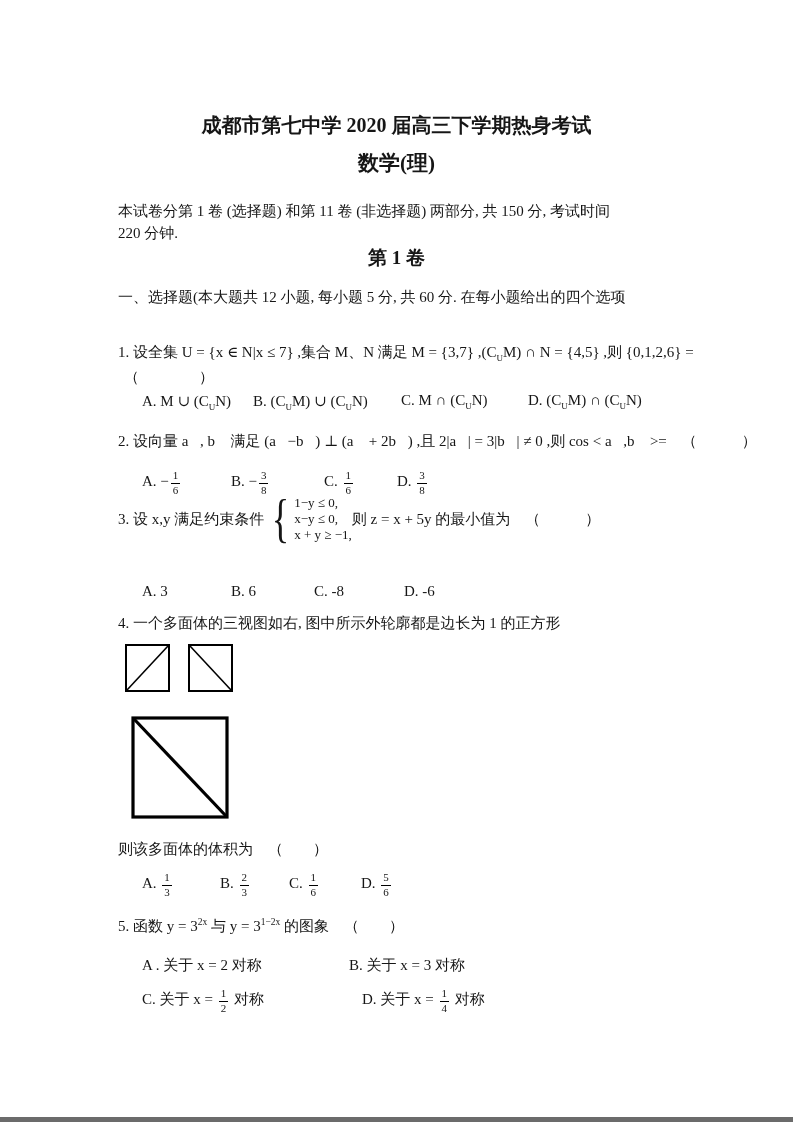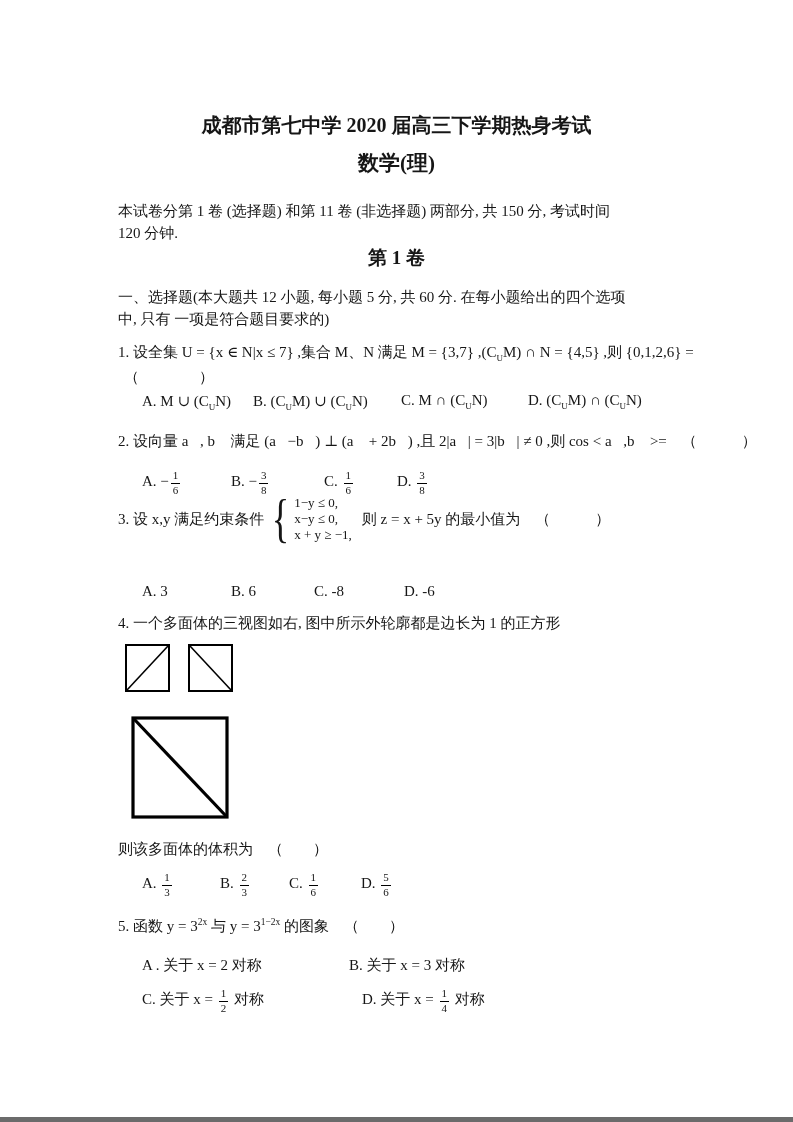--- a/index.html
+++ b/index.html
@@ -22,37 +22,36 @@
   .opt{position:absolute;top:0;white-space:nowrap;margin-left:24px;}
   sub{font-size:9px;line-height:0;}
   sup{font-size:9.5px;line-height:0;margin-top:8px;}
   .frac{display:inline-block;vertical-align:-0.5em;text-align:center;line-height:1.05;margin:0 2px;}
   .fn{display:block;font-size:11px;padding:0 2px 1px;border-bottom:1px solid #000;}
   .fd{display:block;font-size:11px;padding:1px 2px 0;}
   .q3row{display:flex;align-items:center;}
   .brace{font-size:52px;font-weight:400;line-height:0.85;margin:0 1px 0 4px;transform:scaleX(0.7);}
   .cons{display:inline-flex;flex-direction:column;}
   .consline{display:block;font-size:13px;line-height:16px;font-family:Liberation Serif, serif;}
-  .tail{margin-left:10px;}
+  .tail{}
   .figsvg{position:absolute;}
   .bottom-edge{position:absolute;left:0;bottom:0;width:793px;height:5px;background:#6b6b6b;}
 </style>
 </head>
 <body>
 
 <div class="page">
 
   <div class="abs center title" style="top:112px">成都市第七中学 2020 届高三下学期热身考试</div>
   <div class="abs center subtitle" style="top:149px">数学(理)</div>
   <div class="abs line" style="top:201px;left:118px">本试卷分第 1 卷 (选择题) 和第 11 卷 (非选择题) 两部分, 共 150 分, 考试时间</div>
-  <div class="abs line" style="top:223px;left:118px">120 分钟.</div>
+  <div class="abs line" style="top:223px;left:118px">220 分钟.</div>
 
   <div class="abs center part-header" style="top:245px">第 1 卷</div>
   <div class="abs line" style="top:287px;left:118px">一、选择题(本大题共 12 小题, 每小题 5 分, 共 60 分. 在每小题给出的四个选项</div>
-  <div class="abs line" style="top:309px;left:118px">中, 只有 一项是符合题目要求的)</div>
 
   <div class="abs line" style="top:342px;left:118px">1. 设全集 U = {x ∈ N|x ≤ 7} ,集合 M、N 满足 M = {3,7} ,(C<sub>U</sub>M) ∩ N = {4,5} ,则 {0,1,2,6} =</div>
   <div class="abs line" style="top:367px;left:124px">（　　　　）</div>
   <div class="abs optrow" style="top:392px">
     <span class="opt" style="left:0">A. M ∪ (C<sub>U</sub>N)</span>
     <span class="opt" style="left:111px">B. (C<sub>U</sub>M) ∪ (C<sub>U</sub>N)</span>
     <span class="opt" style="left:259px">C. M ∩ (C<sub>U</sub>N)</span>
     <span class="opt" style="left:386px">D. (C<sub>U</sub>M) ∩ (C<sub>U</sub>N)</span>
   </div>
 

